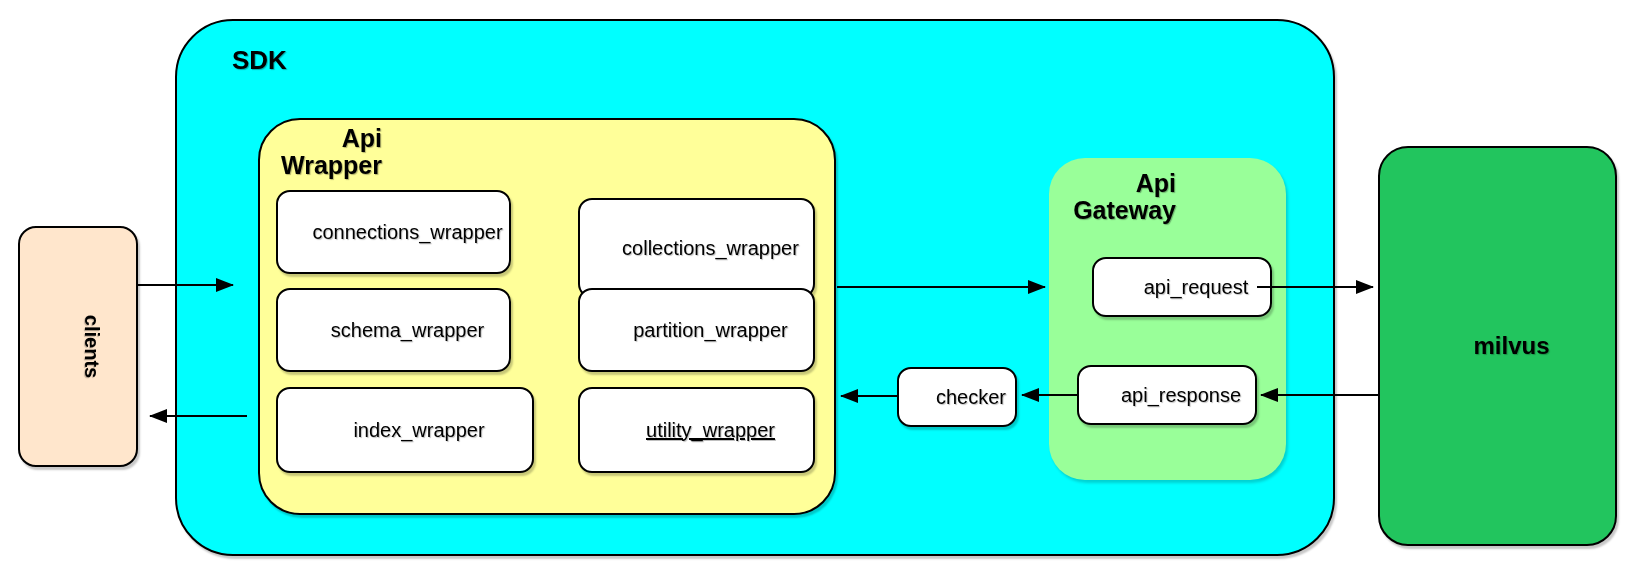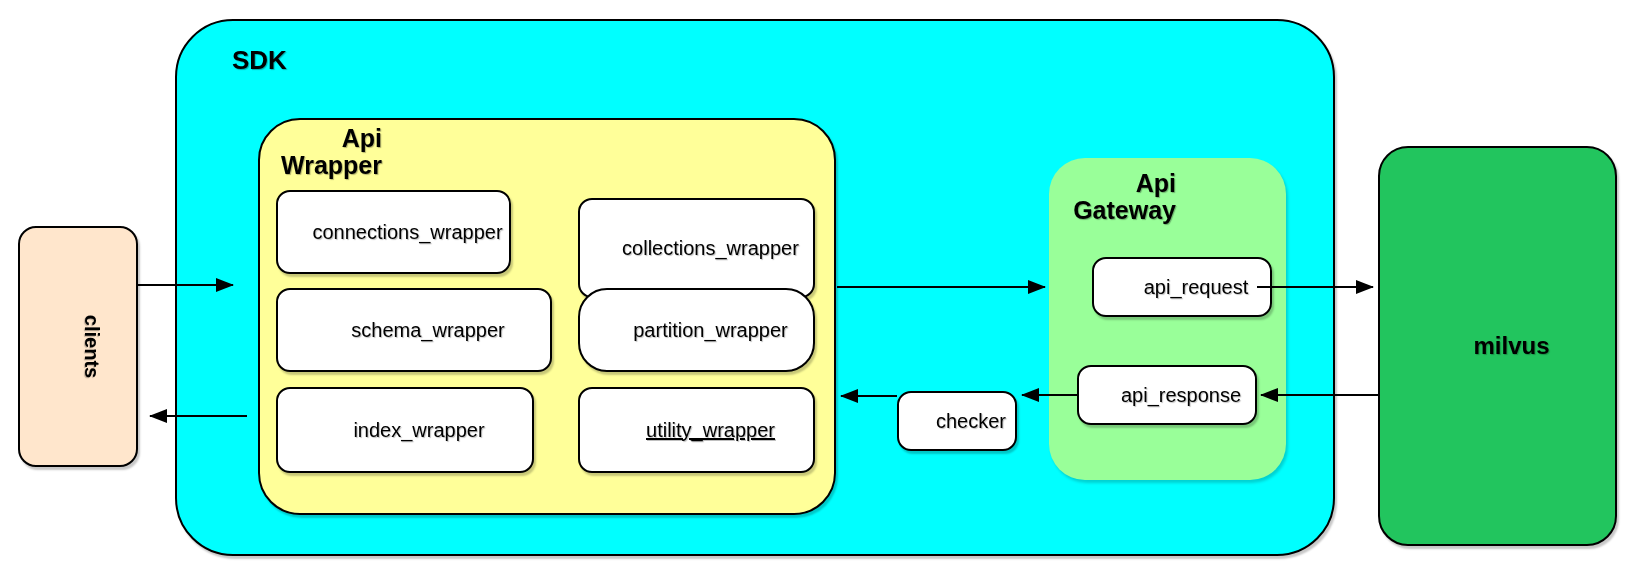--- a/index.html
+++ b/index.html
@@ -55,28 +55,28 @@
   .api-gateway-label{ left:7px; top:12px; width:120px; }
 
   .milvus{ left:1378px; top:146px; width:239px; height:400px;
            background:#22c55e; border-radius:30px; }
   .milvus .node-label{ font-weight:bold; font-size:24px; }
 
   
   .wbox{ background:#FFFFFF; border-radius:14px; }
   .b0{ left:276px; top:190px; width:235px; height:84px; }
   .b1{ left:578px; top:190px; width:237px; height:100px;margin-top:8px; }
-  .b2{ left:276px; top:288px; width:276px; height:84px; }
-  .b3{ left:578px; top:288px; width:237px; height:84px;border-radius:29px; }
+  .b2{ left:276px; top:288px; width:235px; height:84px; }
+  .b3{ left:578px; top:288px; width:237px; height:84px; }
   .b4{ left:276px; top:387px; width:258px; height:86px; }
   .b5{ left:578px; top:387px; width:237px; height:86px;text-decoration:underline; }
 
   .api-request { left:1077px; top:257px; width:180px; height:60px;margin-left:15px; }
   .api-response{ left:1077px; top:365px; width:180px; height:60px; }
-  .checker     { left:897px;  top:367px; width:120px; height:60px;margin-top:24px; }
+  .checker     { left:897px;  top:367px; width:120px; height:60px; }
 
   
   .arrows{ position:absolute; left:0; top:0; width:1634px; height:574px;
            pointer-events:none; }
   .arrows line{ stroke:#000; stroke-width:2; }
 </style>
 </head>
 <body>
 
 <div class="stage">

